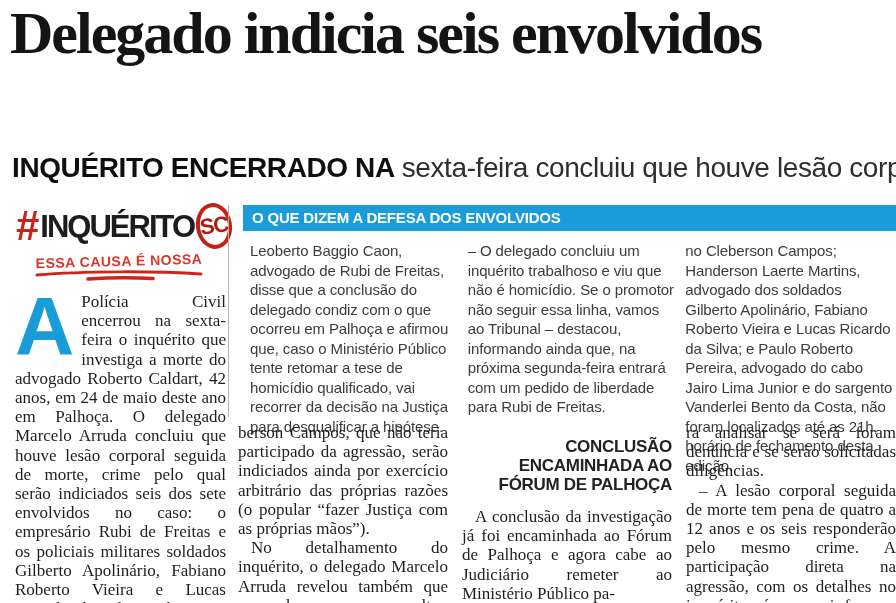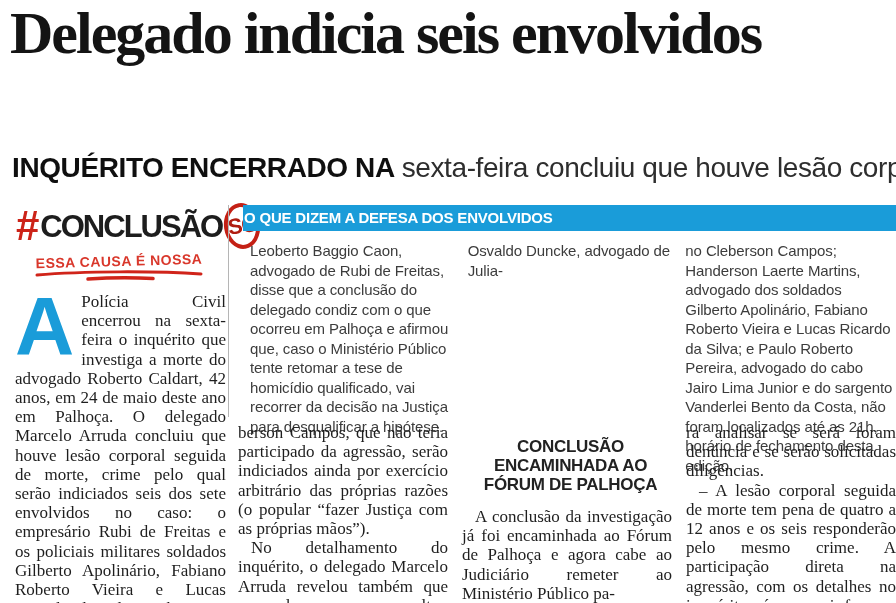--- a/index.html
+++ b/index.html
@@ -28,21 +28,21 @@
   .logo-badge span { font:700 22px/1 "Liberation Sans", sans-serif; letter-spacing:-1.5px; color:#b01c10; }
   .logo-tagline { margin-top:5px; text-align:center; transform:rotate(-1.5deg);
                   font:700 14px/1 "Liberation Sans", sans-serif; color:#d9372b; letter-spacing:0.5px; }
   .logo-swoosh { display:block; margin:2px auto 0; }
 
   
   .rule-v { position:absolute; left:228px; top:205px; width:1px; height:212px; background:#b5b5b5; }
 
   
   .banner { position:absolute; left:243px; top:205px; width:653px; height:26px;
-            background:#1a9cd9; color:#ffffff; box-sizing:border-box; padding-left:1px;
+            background:#1a9cd9; color:#ffffff; box-sizing:border-box; padding-left:9px;
             font:700 15px/26px "Liberation Sans", sans-serif; letter-spacing:-0.2px; }
 
   
   .box-cols { position:absolute; left:250px; top:241px; width:646px;
               display:grid; grid-template-columns:1fr 1fr 1fr; column-gap:7px;
               font-family:"Liberation Sans", sans-serif; font-size:15px;
               line-height:19.5px; letter-spacing:-0.1px; color:#3c3c3c; }
   .box-cols p { margin:0; }
 
   
@@ -51,60 +51,60 @@
   .dropcap { float:left; font:700 82px/58px "Liberation Sans", sans-serif;
              color:#1a9cd9; margin:5px 7px 2px 0; }
 
   
   .bottom-cols { position:absolute; left:238px; top:423px; width:658px;
                  display:grid; grid-template-columns:1fr 1fr 1fr; column-gap:14px;
                  font-size:17px; line-height:19.2px; text-align:justify; color:#1e1e1e; }
   .bottom-cols p { margin:0; }
   .indent { text-indent:13px; }
   .subhead { font:700 17px/19px "Liberation Sans", sans-serif; letter-spacing:-0.3px;
-             color:#222222; margin:14px 0 13px; padding-left:7px; text-align:center; }
+             color:#222222; margin:14px 0 13px; padding-left:7px; text-align:right; }
 </style>
 </head>
 <body>
 
 <div class="page">
 
   <div class="headline">
     <div>Delegado indicia seis envolvidos</div>
   </div>
 
   <div class="kicker">
     <span class="k-bold">INQUÉRITO ENCERRADO NA</span><span>sexta-feira concluiu que houve lesão corporal seguida de morte</span>
   </div>
 
   <div class="logo">
     <div class="logo-row">
       <span class="logo-hash">#</span>
-      <span class="logo-name">CONCLUSÃO</span>
+      <span class="logo-name">INQUÉRITO</span>
       <span class="logo-badge">
           <span>SC</span>
         </span>
     </div>
     <div class="logo-tagline">ESSA CAUSA É NOSSA</div>
     <svg class="logo-swoosh" width="172" height="12" viewBox="0 0 172 12">
       <path d="M4 5 C 50 1, 125 1, 168 4" stroke="#d0241a" stroke-width="3" fill="none" stroke-linecap="round"></path>
       <path d="M55 9 C 80 7.2, 100 7.2, 120 8.6" stroke="#d0241a" stroke-width="3.5" fill="none" stroke-linecap="round"></path>
     </svg>
   </div>
 
   <div class="rule-v"></div>
 
   <div class="banner">O QUE DIZEM A DEFESA DOS ENVOLVIDOS</div>
 
   <div class="box-cols">
     <div>
       <p>Leoberto Baggio Caon, advogado de Rubi de Freitas, disse que a conclusão do delegado condiz com o que ocorreu em Palhoça e afirmou que, caso o Ministério Público tente retomar a tese de homicídio qualificado, vai recorrer da decisão na Justiça para desqualificar a hipótese.</p>
     </div>
     <div>
-      <p>Osvaldo Duncke, advogado de Julia-</p>
+      <p>– O delegado concluiu um inquérito trabalhoso e viu que não é homicídio. Se o promotor não seguir essa linha, vamos ao Tribunal – destacou, informando ainda que, na próxima segunda-feira entrará com um pedido de liberdade para Rubi de Freitas.</p>
     </div>
     <div>
       <p>no Cleberson Campos; Handerson Laerte Martins, advogado dos soldados Gilberto Apolinário, Fabiano Roberto Vieira e Lucas Ricardo da Silva; e Paulo Roberto Pereira, advogado do cabo Jairo Lima Junior e do sargento Vanderlei Bento da Costa, não foram localizados até as 21h, horário de fechamento desta edição.</p>
     </div>
   </div>
 
   <div class="col1">
     <span class="dropcap">A</span><span>Polícia Civil encerrou na sexta-feira o inquérito que investiga a morte do advogado Roberto Caldart, 42 anos, em 24 de maio deste ano em Palhoça. O delegado Marcelo Arruda concluiu que houve lesão corporal seguida de morte, crime pelo qual serão indiciados seis dos sete envolvidos no caso: o empresário Rubi de Freitas e os policiais militares soldados Gilberto Apolinário, Fabiano Roberto Vieira e Lucas Ricardo da Silva, cabo Jairo Lima Junior e sargento Vanderlei Bento da Costa. Os seis e também o detetive particular Juliano Cle-</span>
   </div>
 

